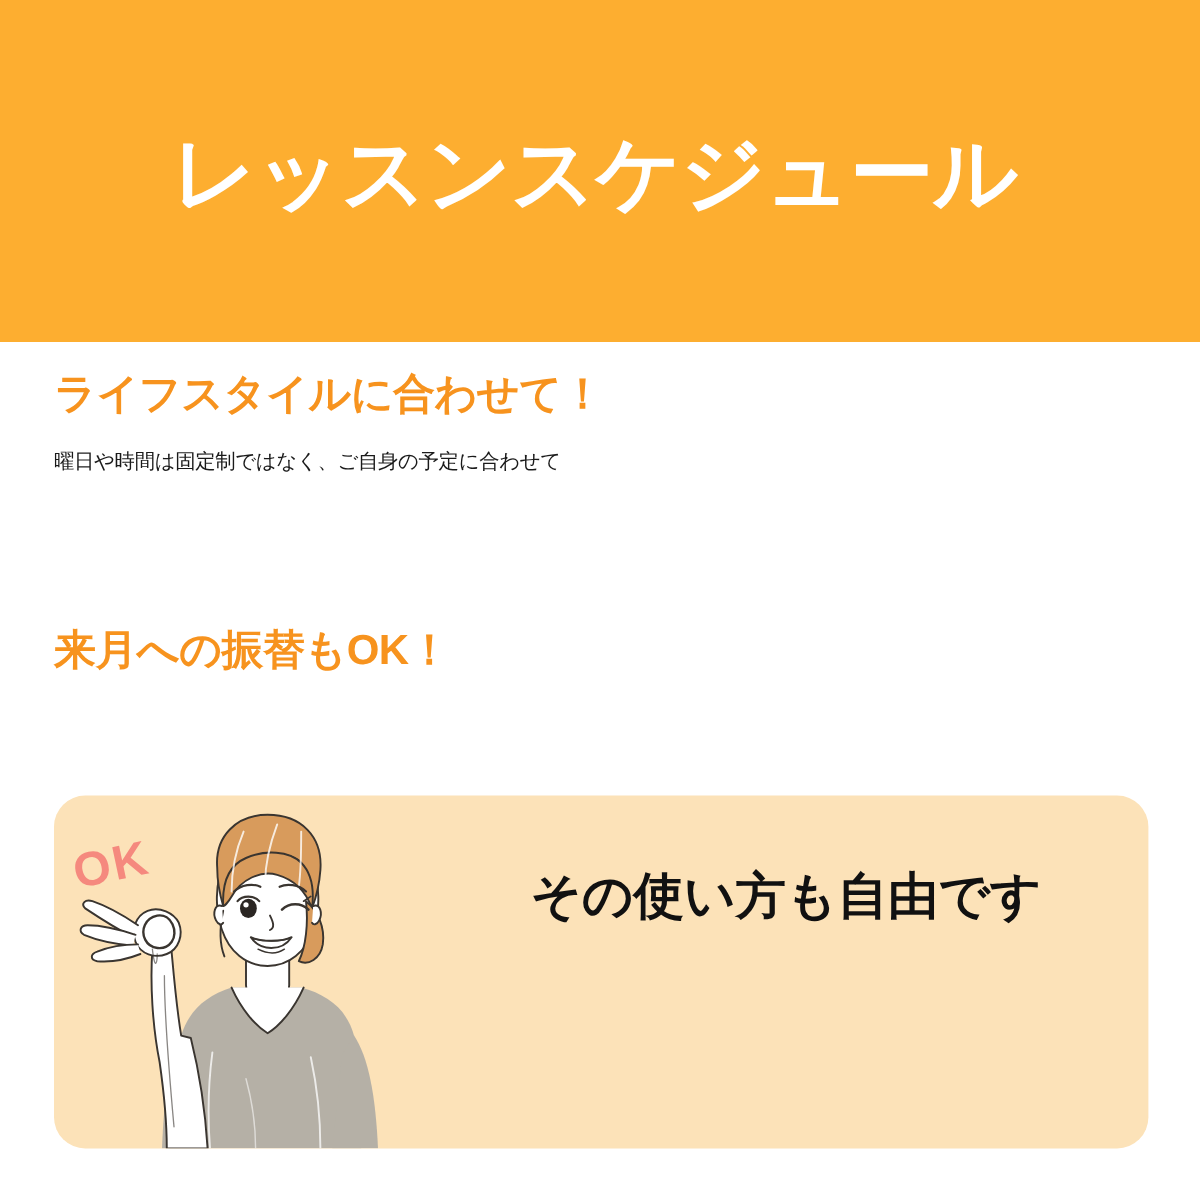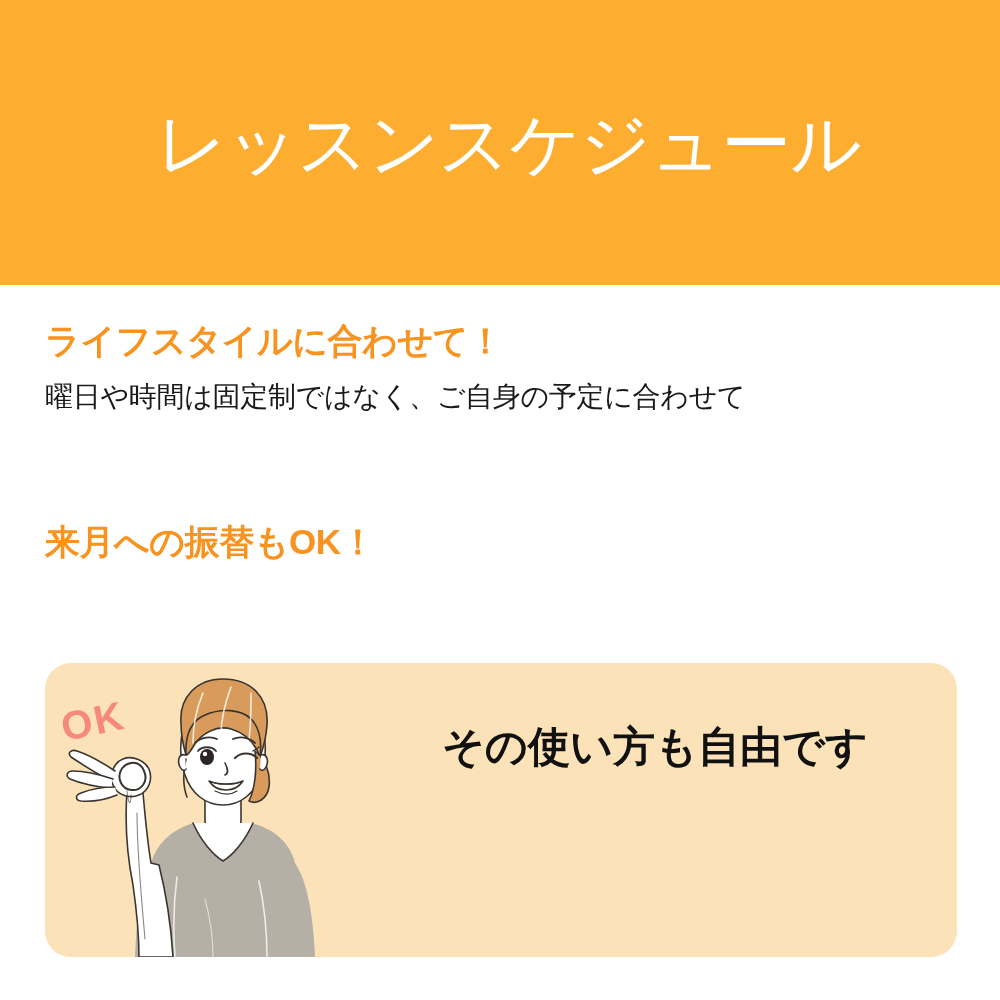--- a/index.html
+++ b/index.html
@@ -21,54 +21,54 @@
     position: absolute;
     left: 0;
     top: 0;
     width: 1000px;
     height: 285px;
     background: #fdae30;
   }
 
   .header-title {
     position: absolute;
-    left: 156px;
+    left: 143px;
     top: 104px;
     font-size: 70px;
     line-height: 80px;
-    font-weight: normal;
+    font-weight: bold;
     color: #ffffff;
     letter-spacing: -1px;
     white-space: nowrap;
   }
 
   
   .section {
     position: absolute;
     left: 45px;
   }
 
-  .section-1 { top: 318px; }
+  .section-1 { top: 306px; }
   .section-2 { top: 490px; margin-top: 29px; }
 
   .section-heading {
     font-size: 35px;
     line-height: 46px;
     font-weight: bold;
     color: #f7931e;
     letter-spacing: -0.5px;
     white-space: nowrap;
   }
 
   .section-body {
     margin-top: 12px;
   }
 
   .body-line {
-    font-size: 28px;
+    font-size: 17px;
     line-height: 41px;
     color: #1a1a1a;
     letter-spacing: -0.3px;
     white-space: nowrap;
   }
 
   
   .highlight-card {
     position: absolute;
     left: 45px;

